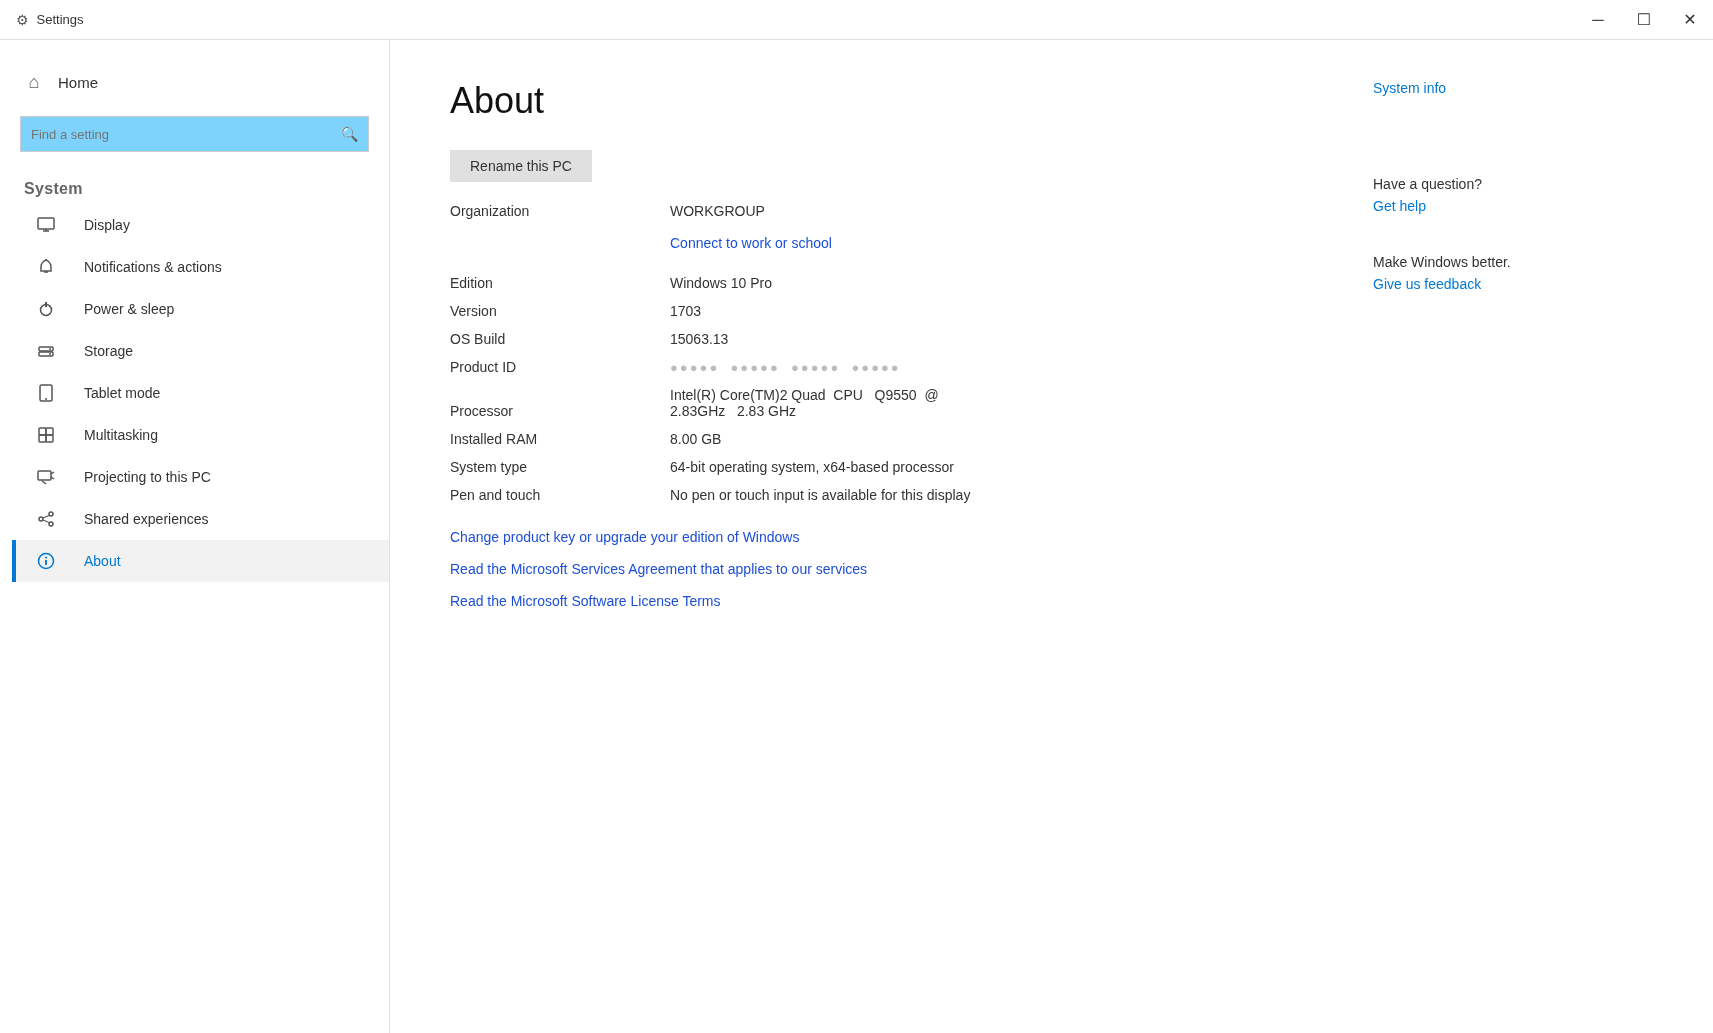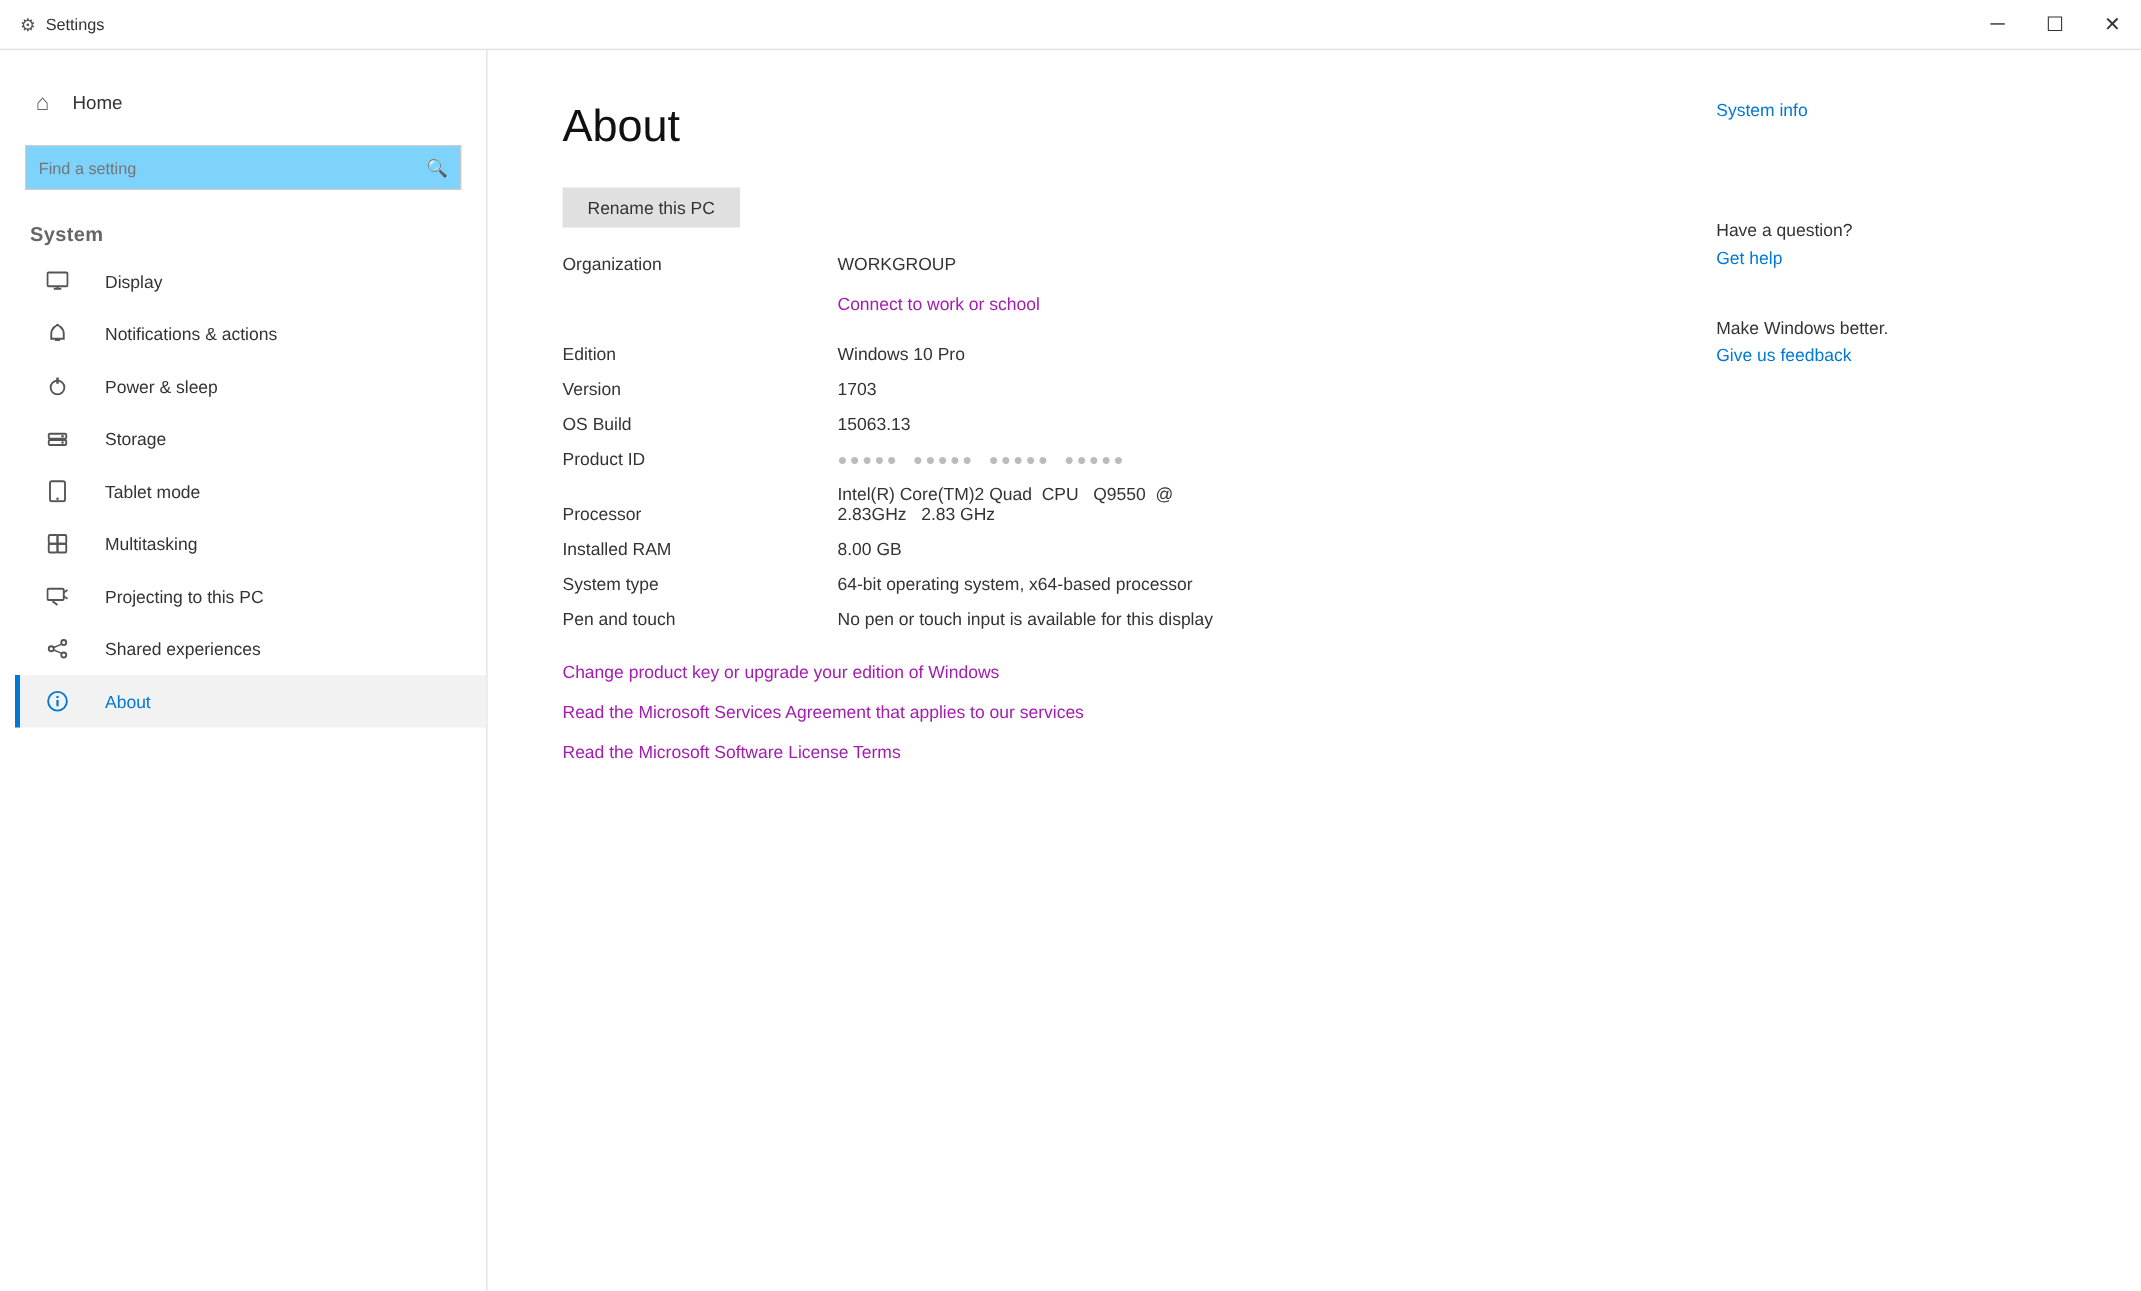--- a/index.html
+++ b/index.html
@@ -208,21 +208,21 @@
       color: #333;
       flex: 1;
     }
     .info-value.blurred {
       color: #aaa;
       letter-spacing: 3px;
       font-size: 13px;
     }
 
     .link-blue {
-      color: #a21caf;
+      color: #1d4ed8;
       font-size: 14px;
       cursor: pointer;
       text-decoration: none;
       display: block;
       margin: 8px 0;
     }
 
     .link-section {
       margin-top: 20px;
     }

